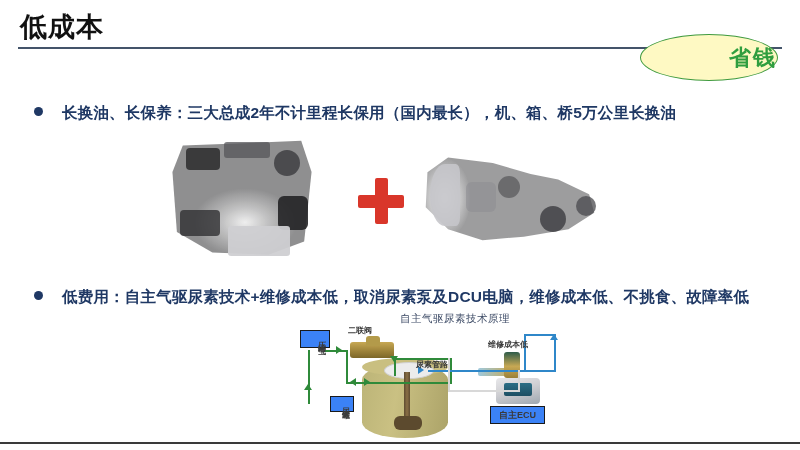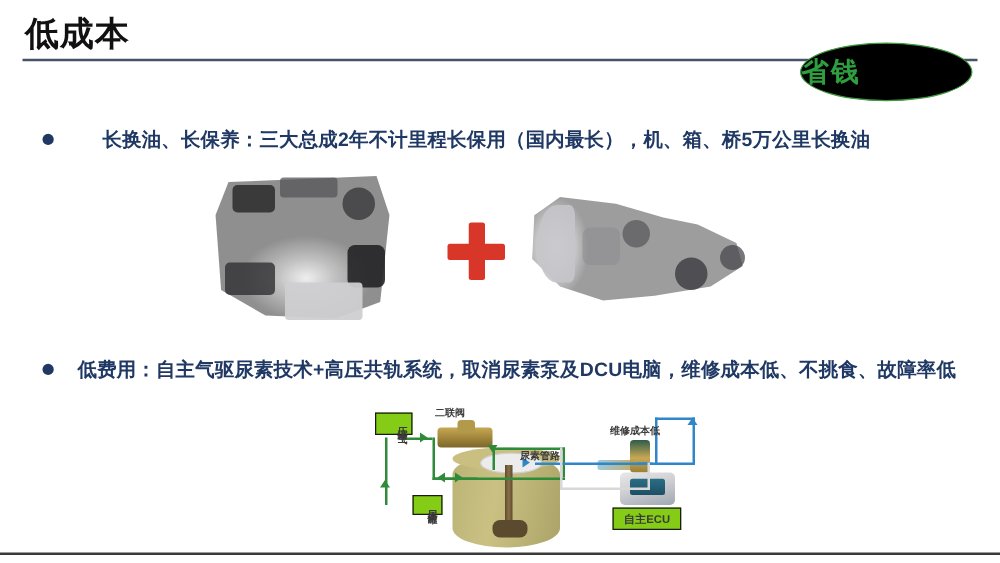--- a/index.html
+++ b/index.html
@@ -42,25 +42,25 @@
   }
 
   
   .badge {
     position: absolute;
     left: 640px;
     top: 34px;
     width: 138px;
     height: 47px;
     border-radius: 50%;
-    background: #000000;
+    background: #fef9c3;
     border: 1.6px solid #3f9a3f;
     display: flex;
     align-items: center;
-    justify-content: flex-start;
+    justify-content: flex-end;
     box-sizing: border-box;
   }
   .badge-text {
     font-size: 22px;
     font-weight: bold;
     color: #2f9e3f;
     letter-spacing: 2px;
     line-height: 22px;
   }
 
@@ -79,21 +79,21 @@
     margin-top: 7px;
     margin-right: 19px;
   }
   .bullet-text {
     font-size: 15.5px;
     font-weight: bold;
     color: #1f3864;
     line-height: 26px;
     letter-spacing: 0.2px;
   }
-  #bullet-1 { left: 34px; top: 100px; width: 748px; gap: 20px; }
+  #bullet-1 { left: 34px; top: 100px; width: 748px; }
   #bullet-2 { left: 34px; top: 284px; width: 740px; }
 
   
   .engine-photo {
     position: absolute;
     left: 168px;
     top: 136px;
     width: 148px;
     height: 120px;
     background:
@@ -173,21 +173,21 @@
   }
   .dlabel {
     position: absolute;
     font-size: 8px;
     color: #3a3a3a;
     white-space: nowrap;
     line-height: 10px;
   }
   .dlabel.boxed {
     border: 1.4px solid #1a1a1a;
-    background: #84cc16;
+    background: #3b82f6;
     padding: 2px 3px;
     text-align: center;
     font-weight: bold;
   }
   #lbl-air {
     left: 8px; top: 18px; width: 22px;
     writing-mode: vertical-rl;
     letter-spacing: 2px;
     padding: 4px 3px;
   }
@@ -326,25 +326,26 @@
 
   <div class="gearbox-photo"></div>
   <div class="gb-detail g1"></div>
   <div class="gb-detail g5"></div>
   <div class="gb-detail g2"></div>
   <div class="gb-detail g3"></div>
   <div class="gb-detail g4"></div>
 
   <div class="bullet-row" id="bullet-2">
     <span class="bullet-dot"></span>
-    <span class="bullet-text">低费用：自主气驱尿素技术+高压共轨系统，取消尿素泵及DCU电脑，维修成本低、不挑食、故障率低</span>
+    <span class="bullet-text">低费用：自主气驱尿素技术+维修成本低，取消尿素泵及DCU电脑，维修成本低、不挑食、故障率低</span>
   </div>
 
   <div class="diagram">
 
+    <div class="diagram-title">自主气驱尿素技术原理</div>
 
     <div class="tank-body"></div>
     <div class="tank-top"></div>
     <div class="tank-disc"></div>
     <div class="tank-stem"></div>
     <div class="tank-foot"></div>
 
     <div class="valve-body"></div>
     <div class="valve-cap"></div>
 

